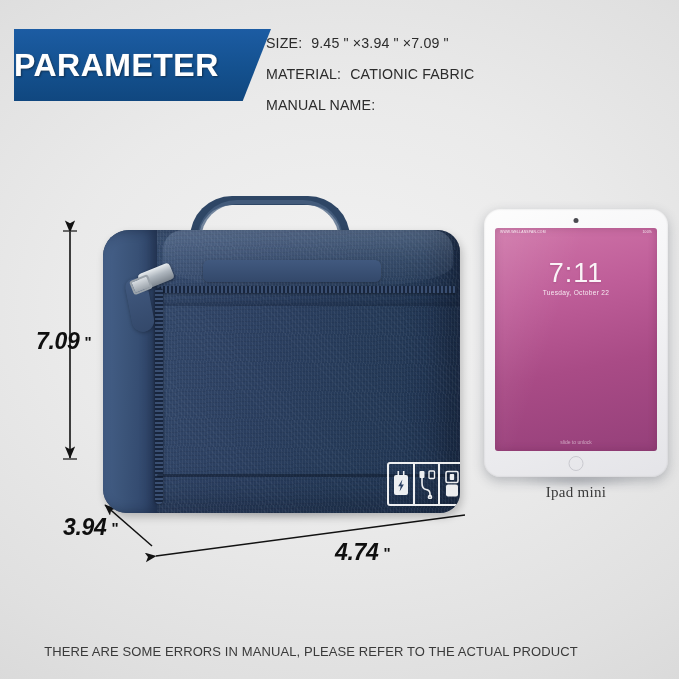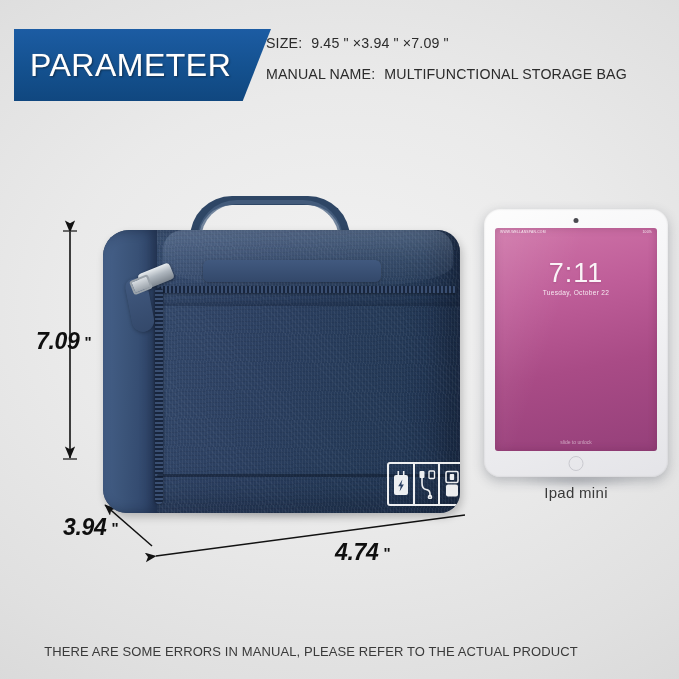--- a/index.html
+++ b/index.html
@@ -31,23 +31,22 @@
     left:14px; top:29px;
     width:257px; height:72px;
     background:linear-gradient(180deg,#1c5ca3 0%,#14518f 55%,#10477f 100%);
     clip-path: polygon(0 0, 100% 0, 89% 100%, 0 100%);
     box-shadow:2px 3px 5px rgba(0,0,0,0.18);
     display:flex; align-items:center;
   }
   .param-banner-text {
     color:#ffffff;
     font-size:32px;
-    font-weight:normal;
+    font-weight:bold;
     letter-spacing:0.5px;
-    padding-left:16px;
     text-shadow:1px 1px 2px rgba(0,0,0,0.45), 0 0 1px rgba(255,255,255,0.4);
     white-space:nowrap;
   }
 
   .spec-list {
     position:absolute;
     left:266px; top:20px;
     width:412px;
   }
   .spec-row {
@@ -347,20 +346,21 @@
     filter:blur(3px);
   }
   .ipad-label {
     position:absolute;
     left:484px; top:484px;
     width:184px;
     text-align:center;
     color:#3a3a3a;
     font-size:15px;
     letter-spacing:0.3px;
+    font-family:Liberation Serif, serif;
   }
 
   
   .footer-note {
     position:absolute;
     left:0; top:644px;
     width:622px;
     text-align:center;
     color:#3a3a3a;
     font-size:13px;
@@ -379,24 +379,27 @@
       <span class="param-banner-text">PARAMETER</span>
     </div>
 
     <div class="spec-list">
 
       <div class="spec-row">
         <span class="spec-label">SIZE:</span>
         <span class="spec-value">9.45 " ×3.94 " ×7.09 "</span>
       </div>
 
+      <div class="spec-row">
+        <span class="spec-label">MATERIAL:</span>
+        <span class="spec-value">CATIONIC FABRIC</span>
+      </div>
 
       <div class="spec-row">
         <span class="spec-label">MANUAL NAME:</span>
-        <span class="spec-value">MULTIFUNCTIONAL STORAGE BAG</span>
       </div>
 
     </div>
   </div>
 
   <svg class="arrow-svg" viewBox="0 0 679 679">
     <defs>
       <marker id="ah" markerWidth="9" markerHeight="9" refX="7.2" refY="3.2" orient="auto" markerUnits="strokeWidth">
         <path d="M0,0 L7.6,3.2 L0,6.4 L1.8,3.2 z" fill="#121212"></path>
       </marker>

